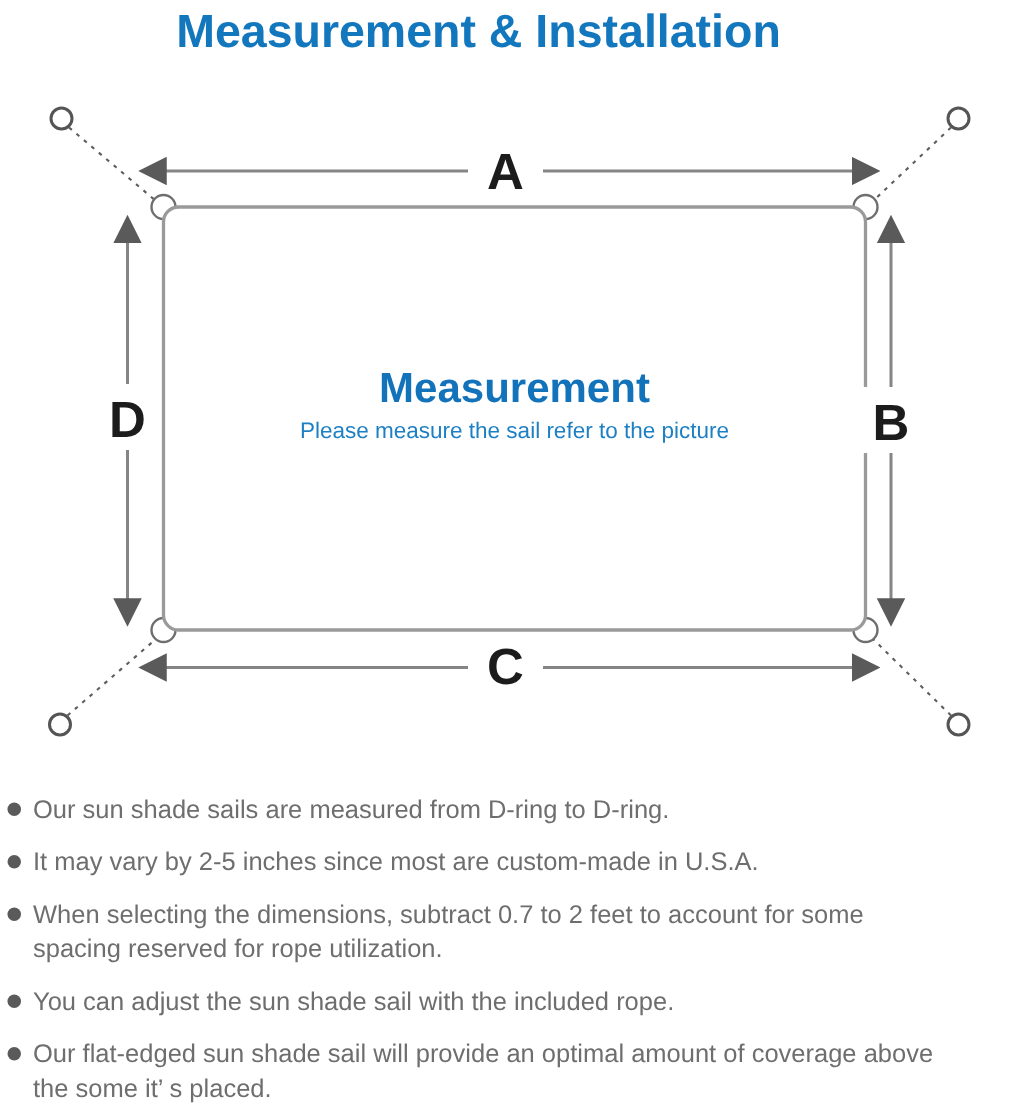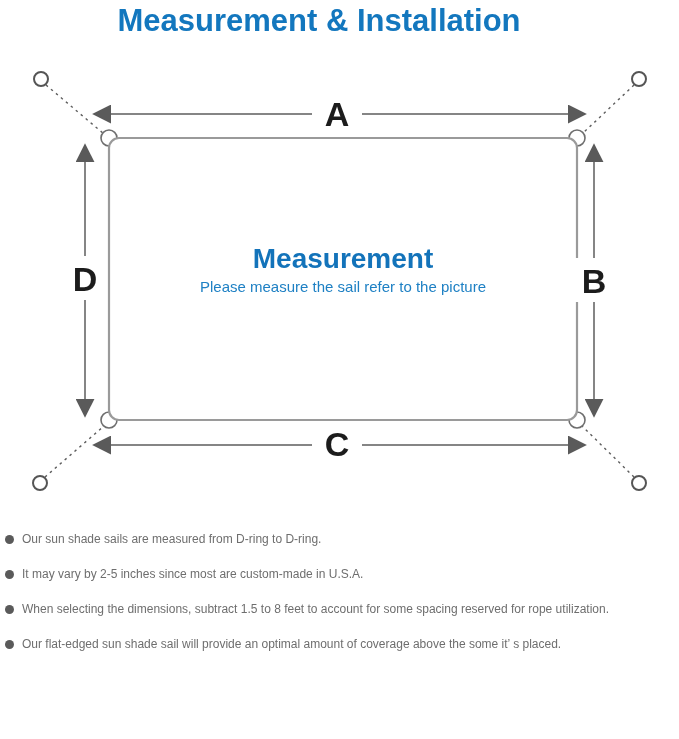--- a/index.html
+++ b/index.html
@@ -14,21 +14,21 @@
   .sail{fill:#ffffff;stroke:#9a9a9a;stroke-width:2.2;}
   .arrow{stroke:#858585;stroke-width:2;fill:none;}
   .edge-label{font-family:"Liberation Sans",sans-serif;font-size:34px;font-weight:bold;
               fill:#1c1c1c;text-anchor:middle;}
   .center-title{font-family:"Liberation Sans",sans-serif;font-size:28px;font-weight:bold;
               fill:#1373ba;text-anchor:middle;}
   .center-sub{font-family:"Liberation Sans",sans-serif;font-size:15px;
               fill:#1e80c4;text-anchor:middle;}
   .notes{list-style:none;margin:8px 0 0 0;padding:0 6px 0 3px;}
   .note-item{display:flex;align-items:flex-start;margin-bottom:12px;
-             color:#6e6e6e;font-size:12px;line-height:23px;}
+             color:#6e6e6e;font-size:17px;line-height:23px;}
   .bullet-dot{flex:0 0 auto;width:9px;height:9px;border-radius:50%;
               background:#5a5a5a;margin:7px 8px 0 2px;}
 </style>
 </head>
 <body>
 
 <div class="page">
 
   <h1 class="page-title">Measurement &amp; Installation</h1>
 
@@ -79,21 +79,25 @@
     <li class="note-item">
       <span class="bullet-dot"></span>
       <span>Our sun shade sails are measured from D-ring to D-ring.</span>
     </li>
     <li class="note-item">
       <span class="bullet-dot"></span>
       <span>It may vary by 2-5 inches since most are custom-made in U.S.A.</span>
     </li>
     <li class="note-item">
       <span class="bullet-dot"></span>
-      <span>When selecting the dimensions, subtract 1.5 to 8 feet to account for some spacing reserved for rope utilization.</span>
+      <span>When selecting the dimensions, subtract 0.7 to 2 feet to account for some spacing reserved for rope utilization.</span>
+    </li>
+    <li class="note-item">
+      <span class="bullet-dot"></span>
+      <span>You can adjust the sun shade sail with the included rope.</span>
     </li>
     <li class="note-item">
       <span class="bullet-dot"></span>
       <span>Our flat-edged sun shade sail will provide an optimal amount of coverage above the some it’ s placed.</span>
     </li>
   </ul>
 
 </div>
 
 </body></html>

